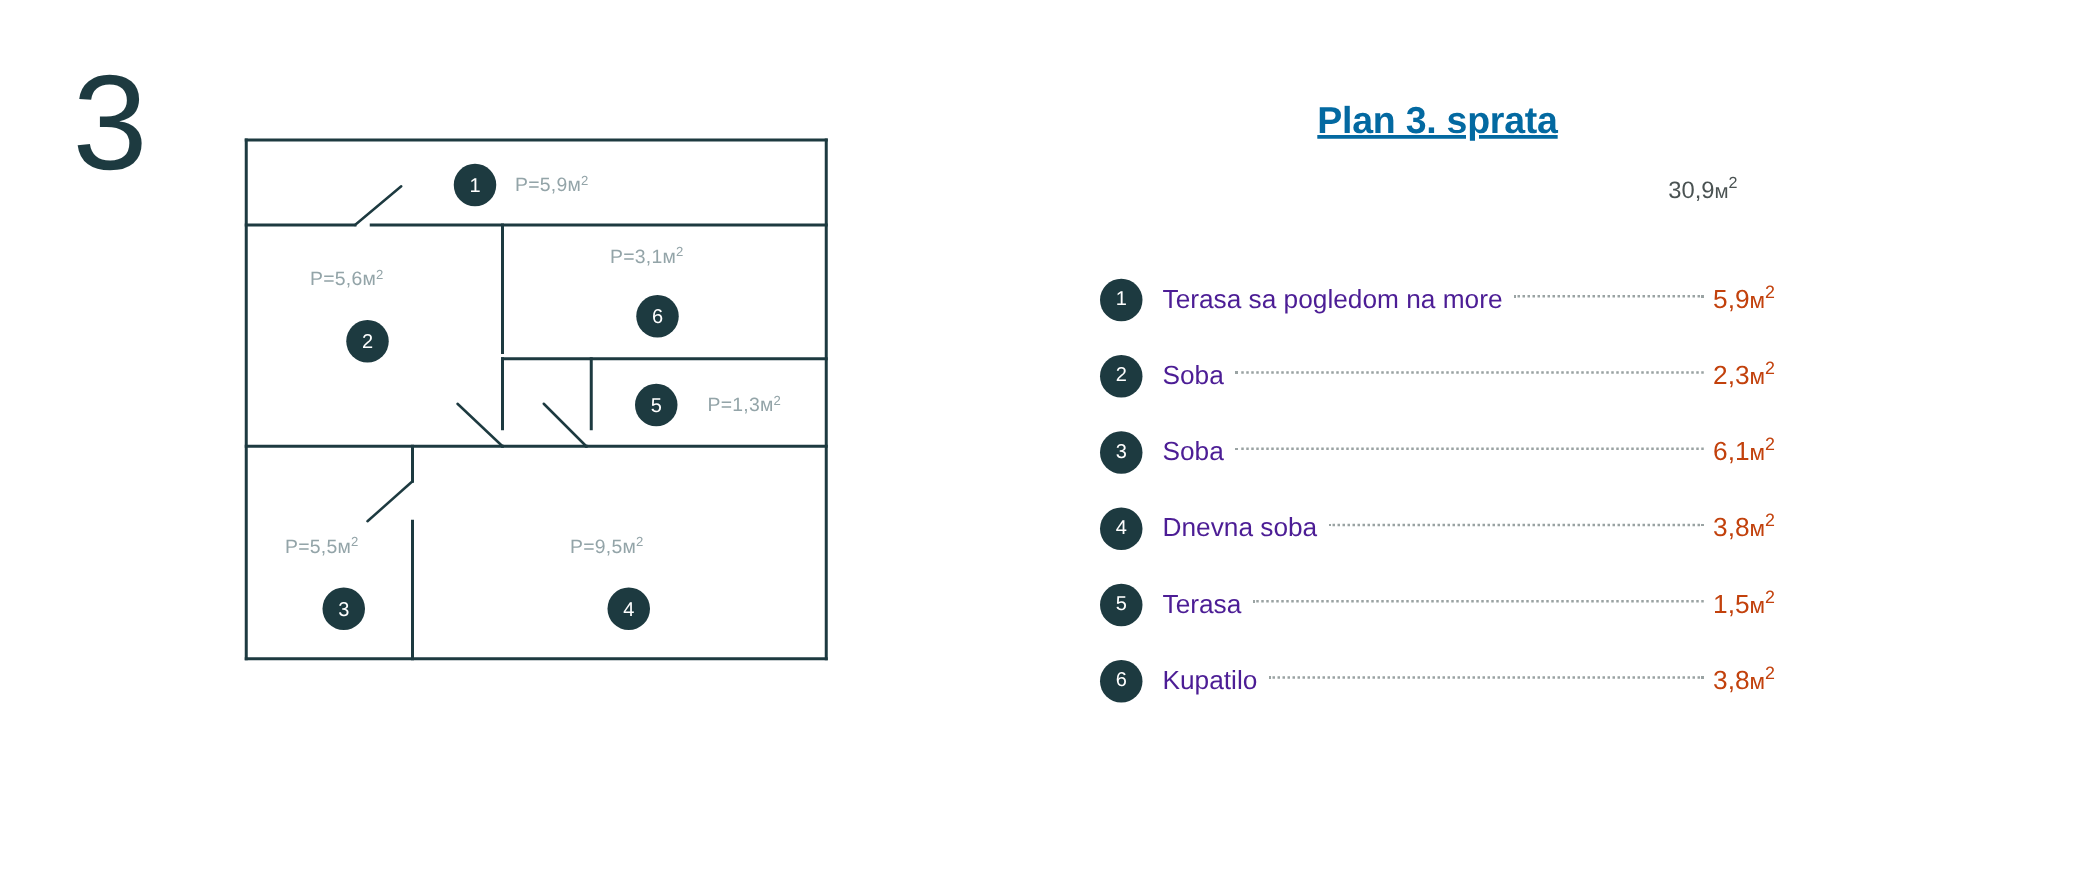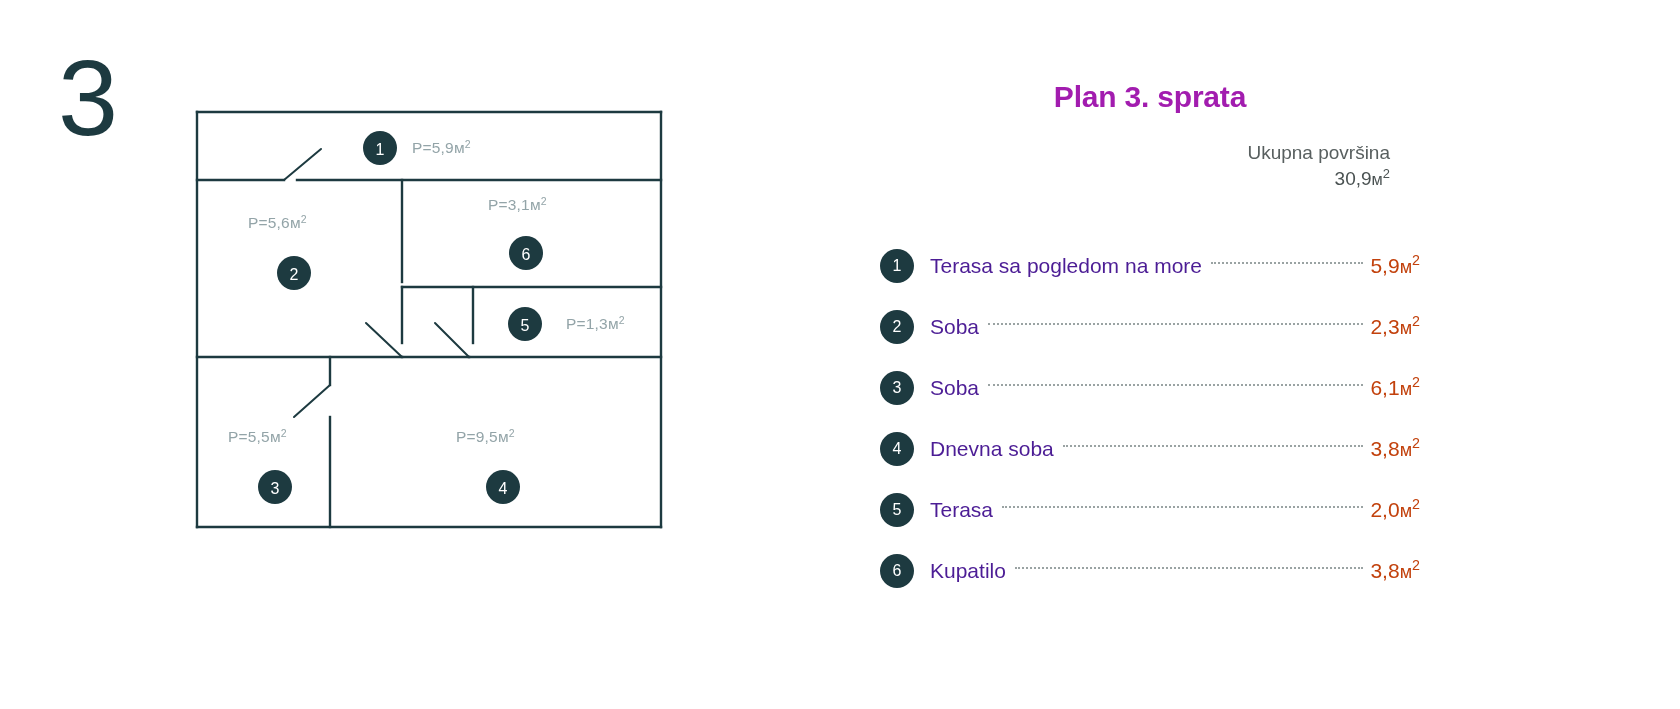--- a/index.html
+++ b/index.html
@@ -52,24 +52,25 @@
 
   
   .panel {
     position: absolute;
     left: 880px; top: 80px;
     width: 540px;
   }
   .panel-title {
     font-size: 30px;
     font-weight: bold;
-    color: #a21caf;
+    color: #0369a1;
     text-align: center;
     margin: 0 0 26px 0;
     letter-spacing: -0.2px;
+    text-decoration: underline;
   }
   .panel-total {
     text-align: right;
     padding-right: 30px;
     margin-bottom: 44px;
   }
   .panel-total-label {
     display: block;
     font-size: 19px;
     color: #585f5f;
@@ -204,21 +205,20 @@
         </g>
       </g>
     </svg>
   </div>
 
   <div class="panel">
 
     <h1 class="panel-title">Plan 3. sprata</h1>
 
     <div class="panel-total">
-      <span class="panel-total-label">Ukupna površina</span>
       <span class="panel-total-value">
         <span>30,9</span><span class="unit-small">м</span><span class="sup">2</span>
       </span>
     </div>
 
     <ul class="legend">
 
       <li class="legend-item">
         <span class="legend-badge">1</span>
         <span class="legend-label">Terasa sa pogledom na more</span>
@@ -244,21 +244,21 @@
         <span class="legend-badge">4</span>
         <span class="legend-label">Dnevna soba</span>
         <span class="legend-leader"></span>
         <span class="legend-value"><span>3,8</span><span class="unit-small">м</span><span class="sup">2</span></span>
       </li>
 
       <li class="legend-item">
         <span class="legend-badge">5</span>
         <span class="legend-label">Terasa</span>
         <span class="legend-leader"></span>
-        <span class="legend-value"><span>2,0</span><span class="unit-small">м</span><span class="sup">2</span></span>
+        <span class="legend-value"><span>1,5</span><span class="unit-small">м</span><span class="sup">2</span></span>
       </li>
 
       <li class="legend-item">
         <span class="legend-badge">6</span>
         <span class="legend-label">Kupatilo</span>
         <span class="legend-leader"></span>
         <span class="legend-value"><span>3,8</span><span class="unit-small">м</span><span class="sup">2</span></span>
       </li>
 
     </ul>

